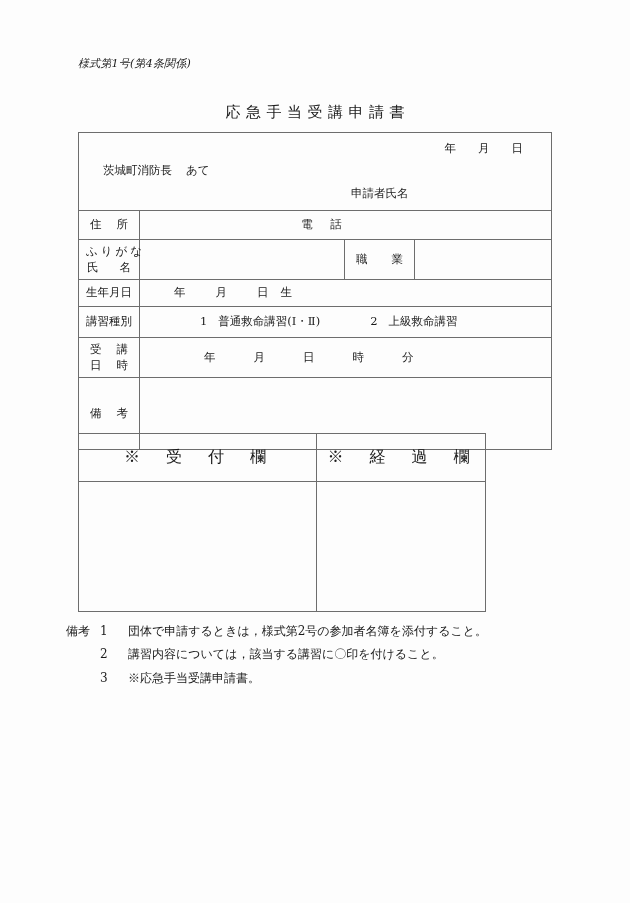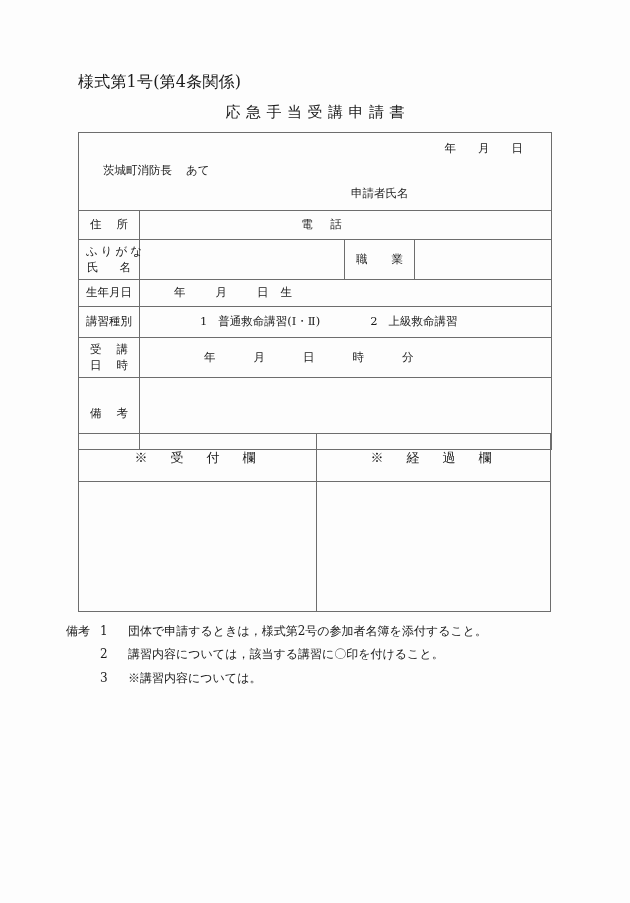--- a/index.html
+++ b/index.html
@@ -19,24 +19,25 @@
   .page {
     position: absolute;
     inset: 0;
     background: #fdfdfd;
   }
 
   
   .form-no {
     position: absolute;
     left: 78px;
-    top: 72px;
-    font-size: 16px;
+    top: 56px;
+    font-size: 11px;
     letter-spacing: 0.2px;
     white-space: nowrap;
+    font-style: italic;
   }
 
   .doc-title {
     position: absolute;
     left: 0;
     right: 0;
     top: 103px;
     text-align: center;
     font-size: 15px;
     letter-spacing: 5.5px;
@@ -153,24 +154,24 @@
 
   .remark-lbl {
     vertical-align: middle;
   }
 
   
   .table2 {
     position: absolute;
     left: 78px;
     top: 433px;
-    width: 473px;
+    width: 408px;
     border-collapse: collapse;
     table-layout: fixed;
-    font-size: 13px;
+    font-size: 16px;
   }
   .table2 td {
     border: 1px solid #6d6d6d;
     padding: 0;
     text-align: center;
     vertical-align: middle;
   }
   .col-a { width: 238px; }
   .hdr-h { height: 48px; }
   .body-h { height: 130px; }
@@ -328,17 +329,17 @@
   </table>
 
   <div class="notes">
     <div class="note-row">
       <span class="note-tag">備考</span><span class="note-num">1</span><span>団体で申請するときは，様式第2号の参加者名簿を添付すること。</span>
     </div>
     <div class="note-row">
       <span class="note-indent"></span><span class="note-num">2</span><span>講習内容については，該当する講習に〇印を付けること。</span>
     </div>
     <div class="note-row">
-      <span class="note-indent"></span><span class="note-num">3</span><span>※講習内容については。</span>
+      <span class="note-indent"></span><span class="note-num">3</span><span>※応急手当受講申請書。</span>
     </div>
   </div>
 
 </div>
 
 </body></html>

